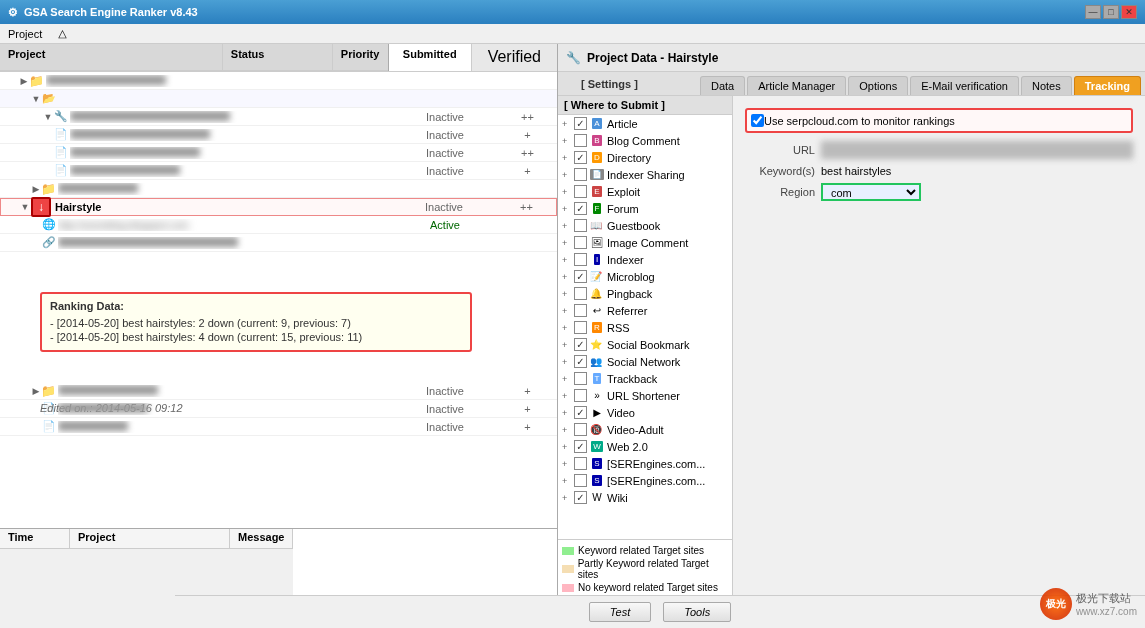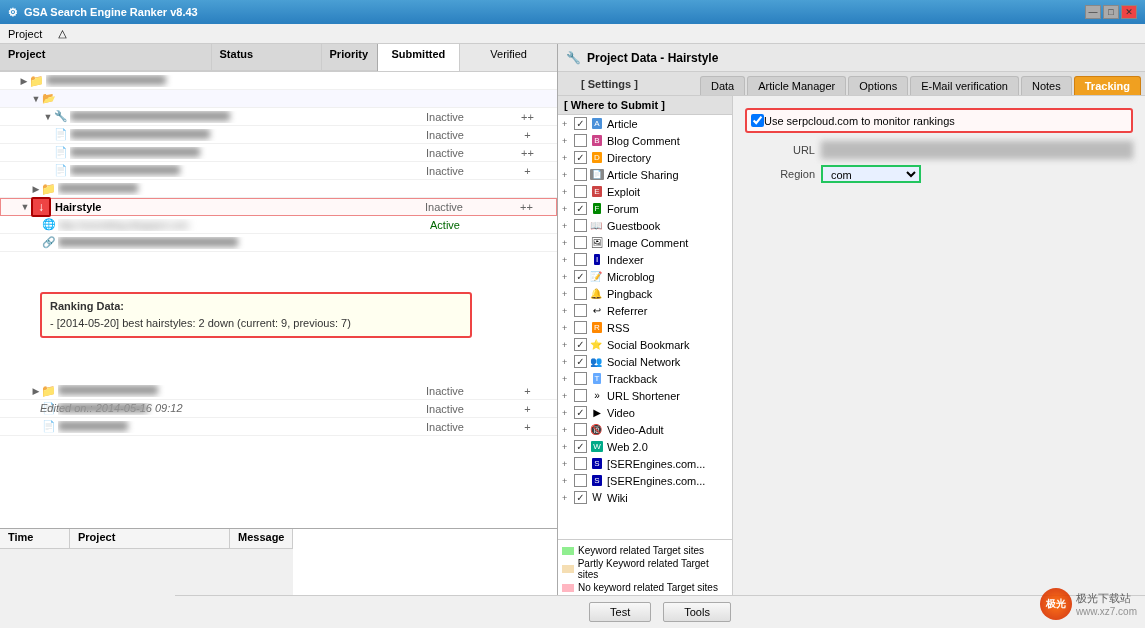--- a/index.html
+++ b/index.html
@@ -258,20 +258,21 @@
       width: 100px;
       background: #e8f0ff;
     }
     .bottom-btn {
       padding: 3px 20px;
       font-size: 11px;
       background: linear-gradient(to bottom, #f8f8f8, #e0e0e0);
       border: 1px solid #aaa;
       cursor: pointer;
       border-radius: 2px;
+      font-style: italic;
     }
 
     
     .spin-note {
       font-size: 10px;
       color: #444;
       padding: 4px 6px;
       display: flex;
       align-items: center;
       gap: 4px;
@@ -382,21 +383,21 @@
     <div style="display:flex; background:#d8d8d8; border-bottom:1px solid #ccc; height:28px; align-items:stretch;">
 
       <div style="display:flex; flex:1; border-bottom:1px solid #ccc;">
         <div style="flex:1; padding:4px 8px; font-weight:bold; font-size:11px; border-right:1px solid #ccc;">Project</div>
         <div style="width:110px; padding:4px 8px; font-weight:bold; font-size:11px; border-right:1px solid #ccc;">Status</div>
         <div style="width:55px; padding:4px 8px; font-weight:bold; font-size:11px;">Priority</div>
       </div>
 
       <div style="display:flex; border-left:1px solid #aaa; background:#e8e8e8;">
         <div style="padding:4px 14px; font-size:11px; cursor:pointer; background:white; border-right:1px solid #ccc; font-weight:bold;">Submitted</div>
-        <div style="padding:4px 30px; font-size:11px; cursor:pointer;">Verified</div>
+        <div style="padding:4px 16px; font-size:16px; cursor:pointer;">Verified</div>
       </div>
     </div>
 
     <div class="tree-area" style="height:calc(100% - 28px - 22px - 100px);">
 
       <div class="tree-item">
         <span class="tree-indent" style="width:16px;"></span>
         <span class="tree-toggle">▶</span>
         <span class="tree-icon folder-icon">📁</span>
         <span class="tree-label"><span class="name-blur" style="width:120px;">&nbsp;&nbsp;&nbsp;&nbsp;&nbsp;&nbsp;&nbsp;&nbsp;&nbsp;&nbsp;&nbsp;&nbsp;&nbsp;&nbsp;&nbsp;</span></span>
@@ -473,20 +474,21 @@
 
       <div class="tree-item">
         <span class="tree-indent" style="width:40px;"></span>
         <span class="tree-icon">🔗</span>
         <span class="tree-label" style="color:#666;"><span class="name-blur" style="width:180px;">&nbsp;&nbsp;&nbsp;&nbsp;&nbsp;&nbsp;&nbsp;&nbsp;&nbsp;&nbsp;&nbsp;&nbsp;&nbsp;&nbsp;&nbsp;&nbsp;&nbsp;&nbsp;&nbsp;&nbsp;&nbsp;&nbsp;&nbsp;</span></span>
       </div>
 
       <div class="ranking-popup">
         <div class="ranking-title">Ranking Data:</div>
         <div class="ranking-line">- [2014-05-20] best hairstyles: 2 down (current: 9, previous: 7)</div>
+        <div class="ranking-line">- [2014-05-20] best hairstyles: 4 down (current: 15, previous: 11)</div>
       </div>
 
       <div class="edited-line">Edited on.: 2014-05-16 09:12</div>
 
       <div class="tree-item" style="margin-top:130px;">
         <span class="tree-indent" style="width:28px;"></span>
         <span class="tree-toggle">▶</span>
         <span class="tree-icon folder-icon">📁</span>
         <span class="tree-label"><span class="name-blur" style="width:100px;">&nbsp;&nbsp;&nbsp;&nbsp;&nbsp;&nbsp;&nbsp;&nbsp;&nbsp;&nbsp;&nbsp;&nbsp;&nbsp;</span></span>
         <span class="tree-status" style="font-size:11px; color:#666;">Inactive</span>
@@ -574,21 +576,21 @@
               </span>
             <span class="submit-label">Directory</span>
           </div>
 
           <div class="submit-item">
             <span class="submit-expand">+</span>
             <div class="checkbox-icon"></div>
             <span class="submit-icon">
                 <span style="background:#888;color:white;font-size:8px;padding:1px 2px;border-radius:1px;">📄</span>
               </span>
-            <span class="submit-label">Article Sharing</span>
+            <span class="submit-label">Indexer Sharing</span>
           </div>
 
           <div class="submit-item">
             <span class="submit-expand">+</span>
             <div class="checkbox-icon"></div>
             <span class="submit-icon">
                 <span style="background:#c44;color:white;font-size:8px;padding:1px 2px;border-radius:1px;">E</span>
               </span>
             <span class="submit-label">Exploit</span>
           </div>
@@ -786,20 +788,24 @@
           <div class="tracking-checkbox-row">
             <input type="checkbox" checked="" style="margin: 0px;">
             <label style="font-size:11px;">Use serpcloud.com to monitor rankings</label>
           </div>
 
           <div class="field-row">
             <span class="field-label">URL</span>
             <div class="field-value-blurred" style="flex:1; height:18px; background:#bbb; border:1px solid #aaa; filter:blur(3px);"></div>
           </div>
 
+          <div class="field-row">
+            <span class="field-label">Keyword(s)</span>
+            <span style="font-size:11px;">best hairstyles</span>
+          </div>
 
           <div class="field-row">
             <span class="field-label">Region</span>
             <select class="region-select">
               <option>com</option>
               <option>co.uk</option>
               <option>de</option>
               <option>fr</option>
             </select>
           </div>

